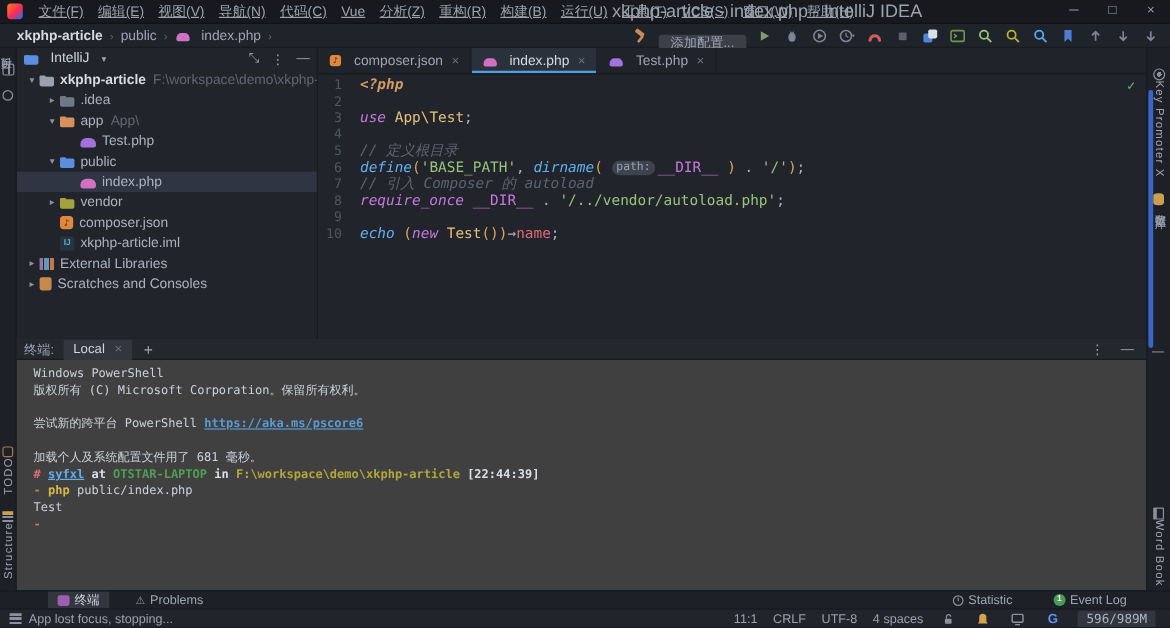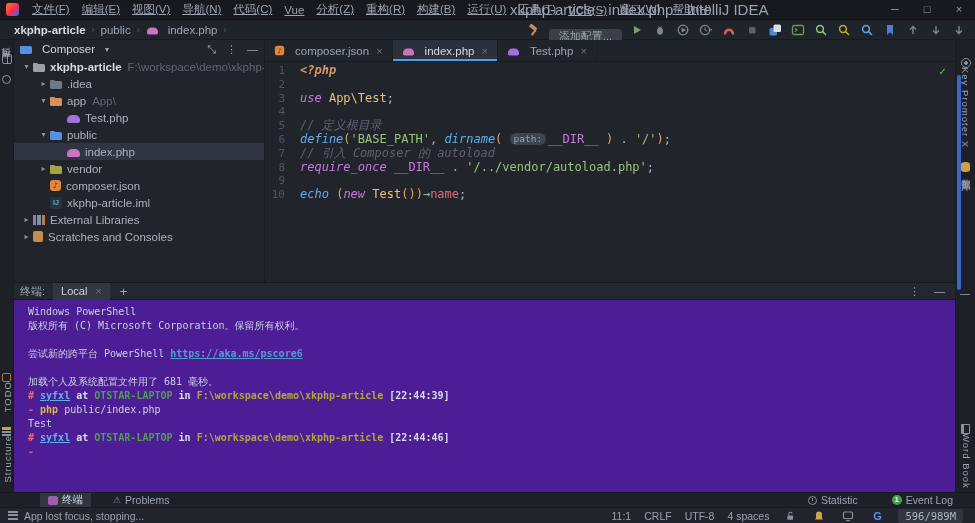--- a/index.html
+++ b/index.html
@@ -83,21 +83,21 @@
   .c-pn{color:#abb2bf;}
   .c-br{color:#d7a65f;}
   .c-mg{color:#c678dd;}
   .c-prop{color:#e06c75;}
   .c-tag{color:#d19a66;font-style:italic;font-weight:bold;}
   .c-inlay{display:inline-block;background:#3d434f;color:#9aa2b1;border-radius:6px;padding:0 4px;font-size:9.5px;font-style:normal;line-height:12px;vertical-align:1px;margin-right:2px;}
   .caret{display:inline-block;width:1.5px;height:12px;background:#d7dae0;vertical-align:-2px;}
   #insp-check{position:absolute;right:8px;top:26px;color:#6fb36f;font-size:10px;}
 
   
-  #terminal{position:absolute;left:14px;top:282px;width:941px;height:210px;background:#4c1d95;border-top:1px solid #171a1f;}
+  #terminal{position:absolute;left:14px;top:282px;width:941px;height:210px;background:#404040;border-top:1px solid #171a1f;}
   #term-head{height:17px;background:#23272e;border-bottom:1px solid #171a1f;display:flex;align-items:center;font-size:11px;color:#9da5b4;}
   #term-label{margin-left:6px;}
   .ttab{margin-left:8px;height:17px;display:flex;align-items:center;gap:6px;padding:0 8px;background:#31363f;color:#ced6e0;}
   .tplus{margin-left:10px;color:#9da5b4;font-size:13px;}
   #term-head-right{margin-left:auto;display:flex;align-items:center;gap:14px;padding-right:10px;color:#9da5b4;}
   #term-body{padding:5px 0 0 14px;font-family:"DejaVu Sans Mono",monospace;font-size:10px;line-height:14px;}
   .tl{height:14px;white-space:pre;}
   .t-w{color:#c9d1dd;}
   .t-wb{color:#d8dfe9;font-weight:bold;}
   .t-red{color:#e06c75;font-weight:bold;}
@@ -105,21 +105,21 @@
   .t-green{color:#4f9e53;font-weight:bold;}
   .t-olive{color:#b2a63b;font-weight:bold;}
   .t-yellow{color:#d9b845;font-weight:bold;}
   .t-link{color:#569cd6;text-decoration:underline;font-weight:bold;cursor:pointer;}
 
   
   #bottombar{position:absolute;left:0;top:492px;width:975px;height:15px;background:#1d2127;border-top:1px solid #171a1f;display:flex;align-items:center;font-size:10.5px;color:#9da5b4;}
   .bwin{display:flex;align-items:center;gap:4px;padding:0 8px;height:15px;cursor:default;justify-content:flex-end;}
   .bwin.active{background:#31363f;color:#ced6e0;}
   #bb-left{display:flex;margin-left:40px;gap:14px;}
-  #bb-right{display:flex;margin-left:auto;gap:18px;padding-right:14px;}
+  #bb-right{display:flex;margin-left:auto;gap:18px;padding-right:28px;}
   .ticon{width:10px;height:9px;border-radius:2px;background:#9d5db0;}
   .warnicon{color:#8a919d;font-size:9px;}
   .clockicon{width:9px;height:9px;border-radius:50%;border:1px solid #8a919d;position:relative;}
   .clockicon::after{content:"";position:absolute;left:3.5px;top:1.5px;width:1px;height:3px;background:#8a919d;}
   .eventicon{width:10px;height:10px;border-radius:50%;background:#499c54;color:#fff;font:bold 7px/10px "Liberation Sans",sans-serif;text-align:center;}
 
   
   #statusbar{position:absolute;left:0;top:507px;width:975px;height:16px;background:#21252b;border-top:1px solid #171a1f;display:flex;align-items:center;font-size:10.5px;color:#9aa2b0;}
   #sb-left{display:flex;align-items:center;gap:6px;margin-left:8px;}
   .layersicon{width:10px;height:9px;background:linear-gradient(#8a919d 0 2px,transparent 2px 3.5px,#8a919d 3.5px 5.5px,transparent 5.5px 7px,#8a919d 7px 9px);}
@@ -297,21 +297,21 @@
         <div class="vitem vflip">
           <span class="sicon"><span style="color:#d8a93d;font-size:9px;line-height:9px">★</span></span>
           <span class="vlabel">Favorites</span>
         </div>
       </div>
   </div>
 
   <div id="project">
     <div id="proj-head">
       <span class="tic fold f-pub" style="width:12px"></span>
-      <span style="margin-left:5px">Composer</span>
+      <span style="margin-left:5px">IntelliJ</span>
       <span class="ph-ic" style="font-size:8px">▾</span>
       <span class="spacer"></span>
       <span class="ph-ic">⤡</span>
       <span class="ph-ic">⋮</span>
       <span class="ph-ic">—</span>
     </div>
     <div id="ptree">
         <div class="trow" style="padding-left: 6px;">
           <span class="chev">▾</span>
           <span class="tic fold f-proj"></span>
@@ -472,21 +472,20 @@
     <div id="term-body">
         <div class="tl"><span class="t-w">Windows PowerShell</span></div>
         <div class="tl"><span class="t-w">版权所有 (C) Microsoft Corporation。保留所有权利。</span></div>
         <div class="tl"></div>
         <div class="tl"><span class="t-w">尝试新的跨平台 PowerShell </span><span class="t-link">https://aka.ms/pscore6</span></div>
         <div class="tl"></div>
         <div class="tl"><span class="t-w">加载个人及系统配置文件用了 681 毫秒。</span></div>
         <div class="tl"><span class="t-red"># </span><span class="t-blue">syfxl</span><span class="t-wb"> at </span><span class="t-green">OTSTAR-LAPTOP</span><span class="t-wb"> in </span><span class="t-olive">F:\workspace\demo\xkphp-article</span><span class="t-wb"> [22:44:39]</span></div>
         <div class="tl"><span class="t-red">- </span><span class="t-yellow">php</span><span class="t-w"> public/index.php</span></div>
         <div class="tl"><span class="t-w">Test</span></div>
-        <div class="tl"><span class="t-red"># </span><span class="t-blue">syfxl</span><span class="t-wb"> at </span><span class="t-green">OTSTAR-LAPTOP</span><span class="t-wb"> in </span><span class="t-olive">F:\workspace\demo\xkphp-article</span><span class="t-wb"> [22:44:46]</span></div>
         <div class="tl"><span class="t-red">-</span></div>
       </div>
   </div>
 
   <div id="bottombar">
     <div id="bb-left">
         <span class="bwin active">
           <span class="ticon"></span>
           <span>终端</span>
         </span>

